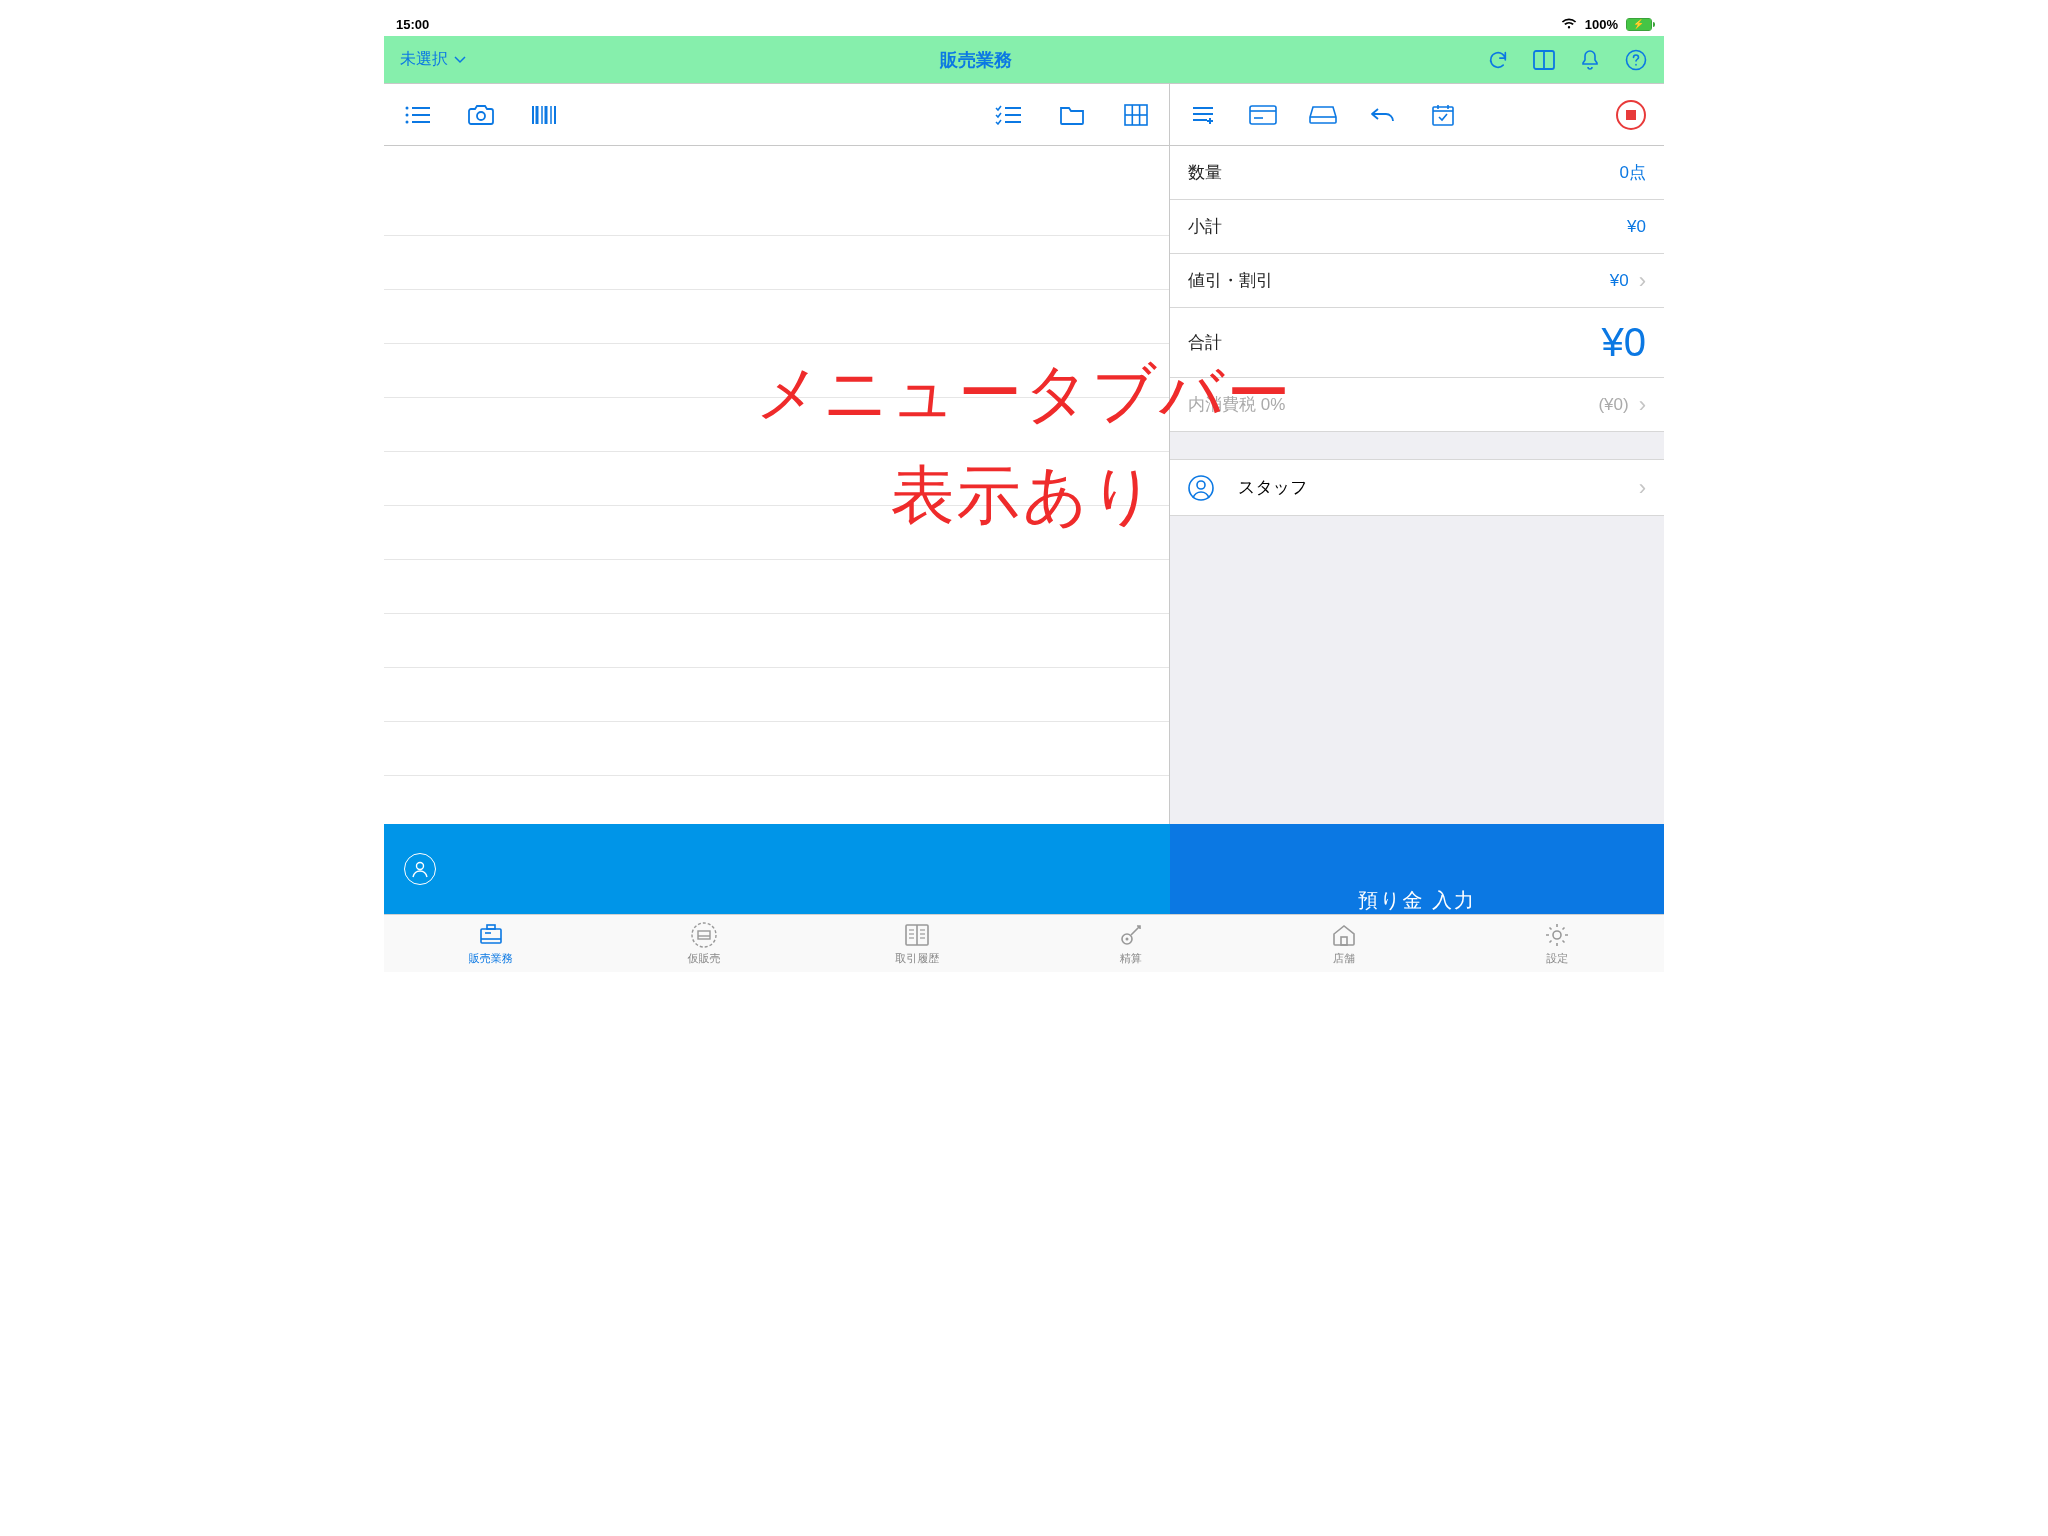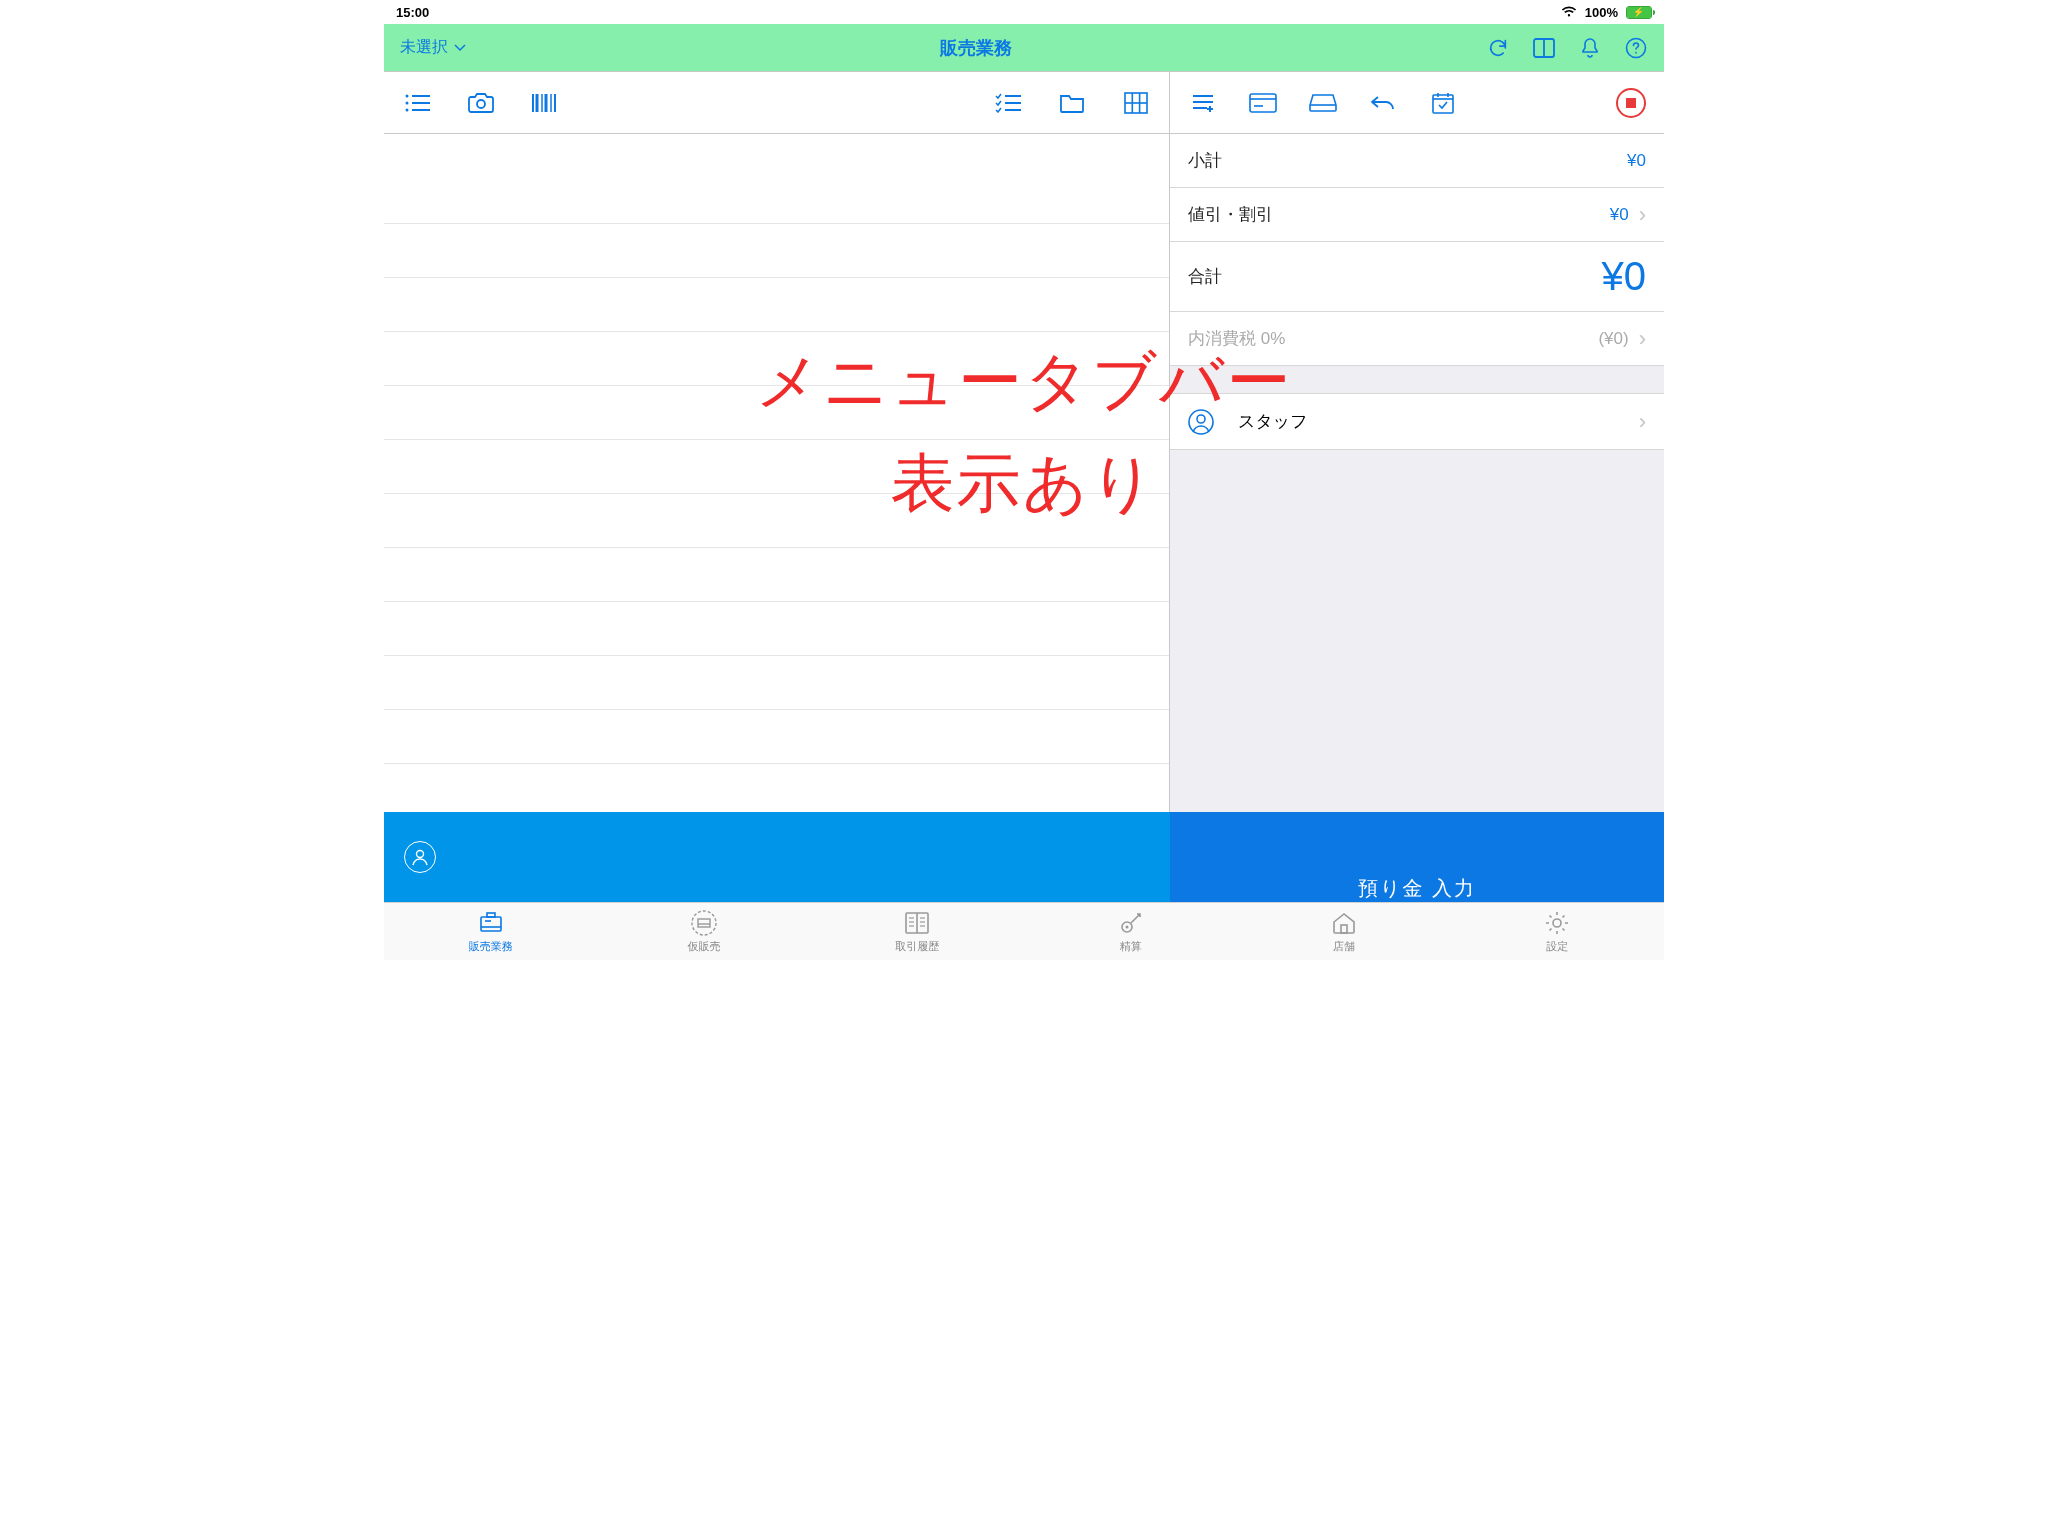--- a/index.html
+++ b/index.html
@@ -1,17 +1,17 @@
 <!DOCTYPE html>
 <html><head>
 <meta charset="utf-8">
 <style>
 * { margin: 0; padding: 0; box-sizing: border-box; font-family: -apple-system, "Hiragino Sans", sans-serif; }
 html, body { width: 100%; height: 100%; background: #fff; }
-.screen { width: 1280px; height: 960px; margin: 0 auto; position: relative; background: #fff; display: flex; flex-direction: column; overflow: hidden; }
+.screen { width: 1280px; height: 960px; margin: 12px auto; position: relative; background: #fff; display: flex; flex-direction: column; overflow: hidden; }
 
 
 .status-bar { height: 24px; display: flex; align-items: center; padding: 0 12px; font-size: 13px; font-weight: 600; color: #000; }
 .status-bar .right { margin-left: auto; display: flex; align-items: center; gap: 8px; }
 .battery { width: 26px; height: 13px; border: 1.5px solid #3aa33a; border-radius: 3px; position: relative; display: inline-flex; align-items: center; }
 .battery::after { content: ""; position: absolute; right: -4px; top: 3px; width: 2px; height: 5px; background: #3aa33a; border-radius: 0 2px 2px 0; }
 .battery-fill { background: #45c545; width: 100%; height: 100%; border-radius: 1px; display: flex; align-items: center; justify-content: center; }
 .bolt { color: #fff; font-size: 9px; line-height: 1; }
 
 
@@ -231,20 +231,24 @@
       <div class="list-row"></div>
       <div class="list-row"></div>
       <div class="list-row"></div>
       <div class="list-row"></div>
       <div class="list-row"></div>
       <div class="list-row"></div>
     </div>
 
     <div class="right-pane">
       <div class="sum-row">
+        <span class="label">数量</span>
+        <span class="val">0点</span>
+      </div>
+      <div class="sum-row">
         <span class="label">小計</span>
         <span class="val">¥0</span>
       </div>
       <div class="sum-row">
         <span class="label">値引・割引</span>
         <span class="val-wrap">
           <span class="val">¥0</span>
           <span class="chev">›</span>
         </span>
       </div>

